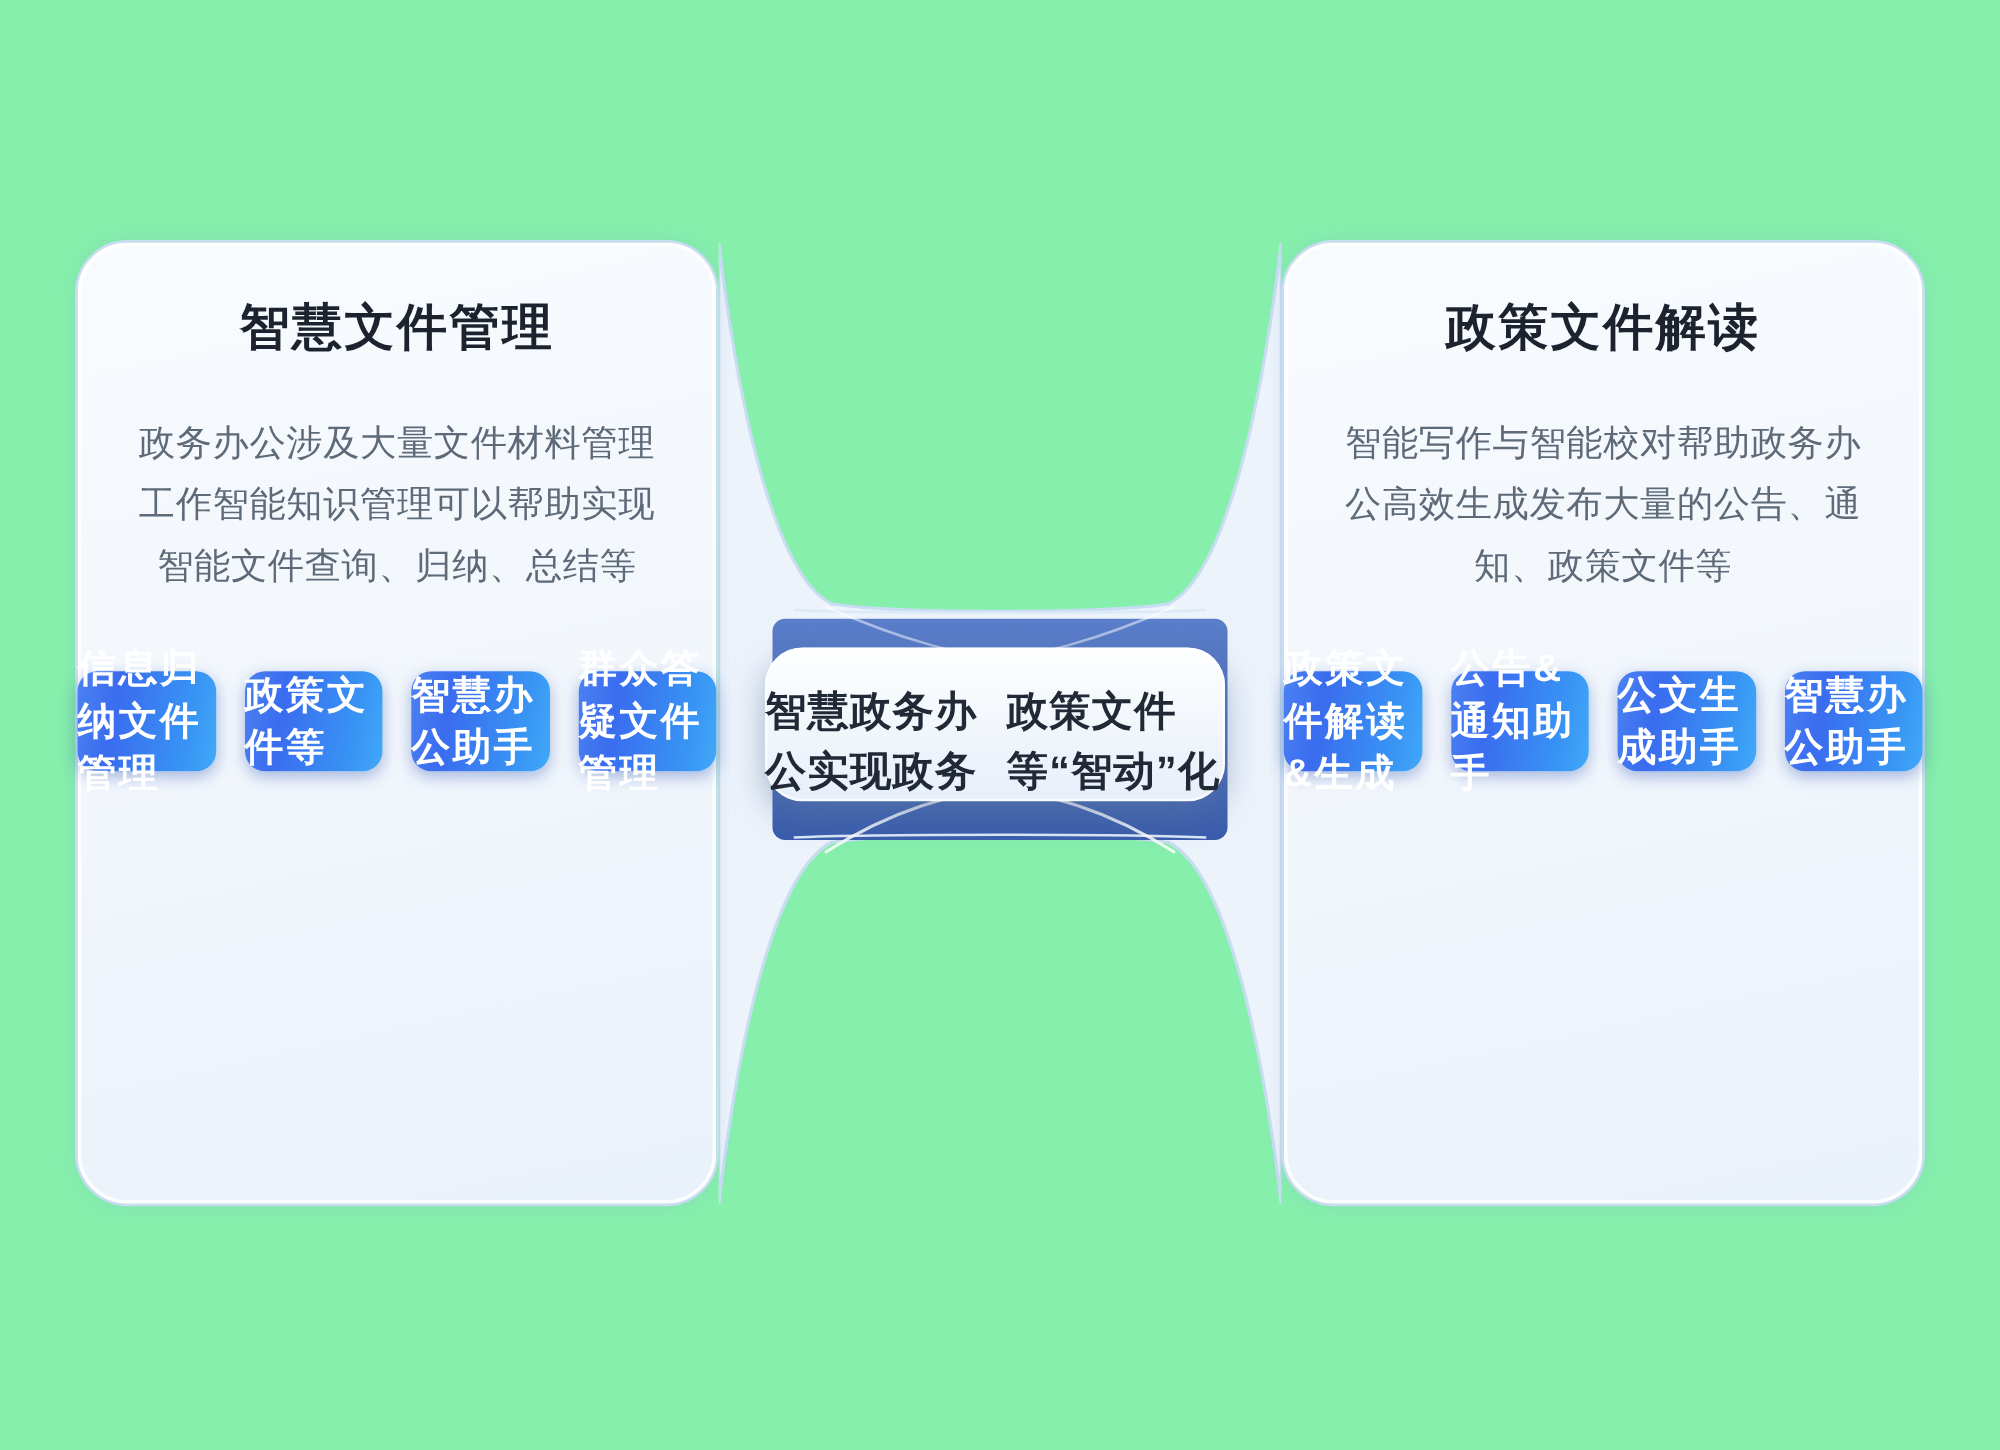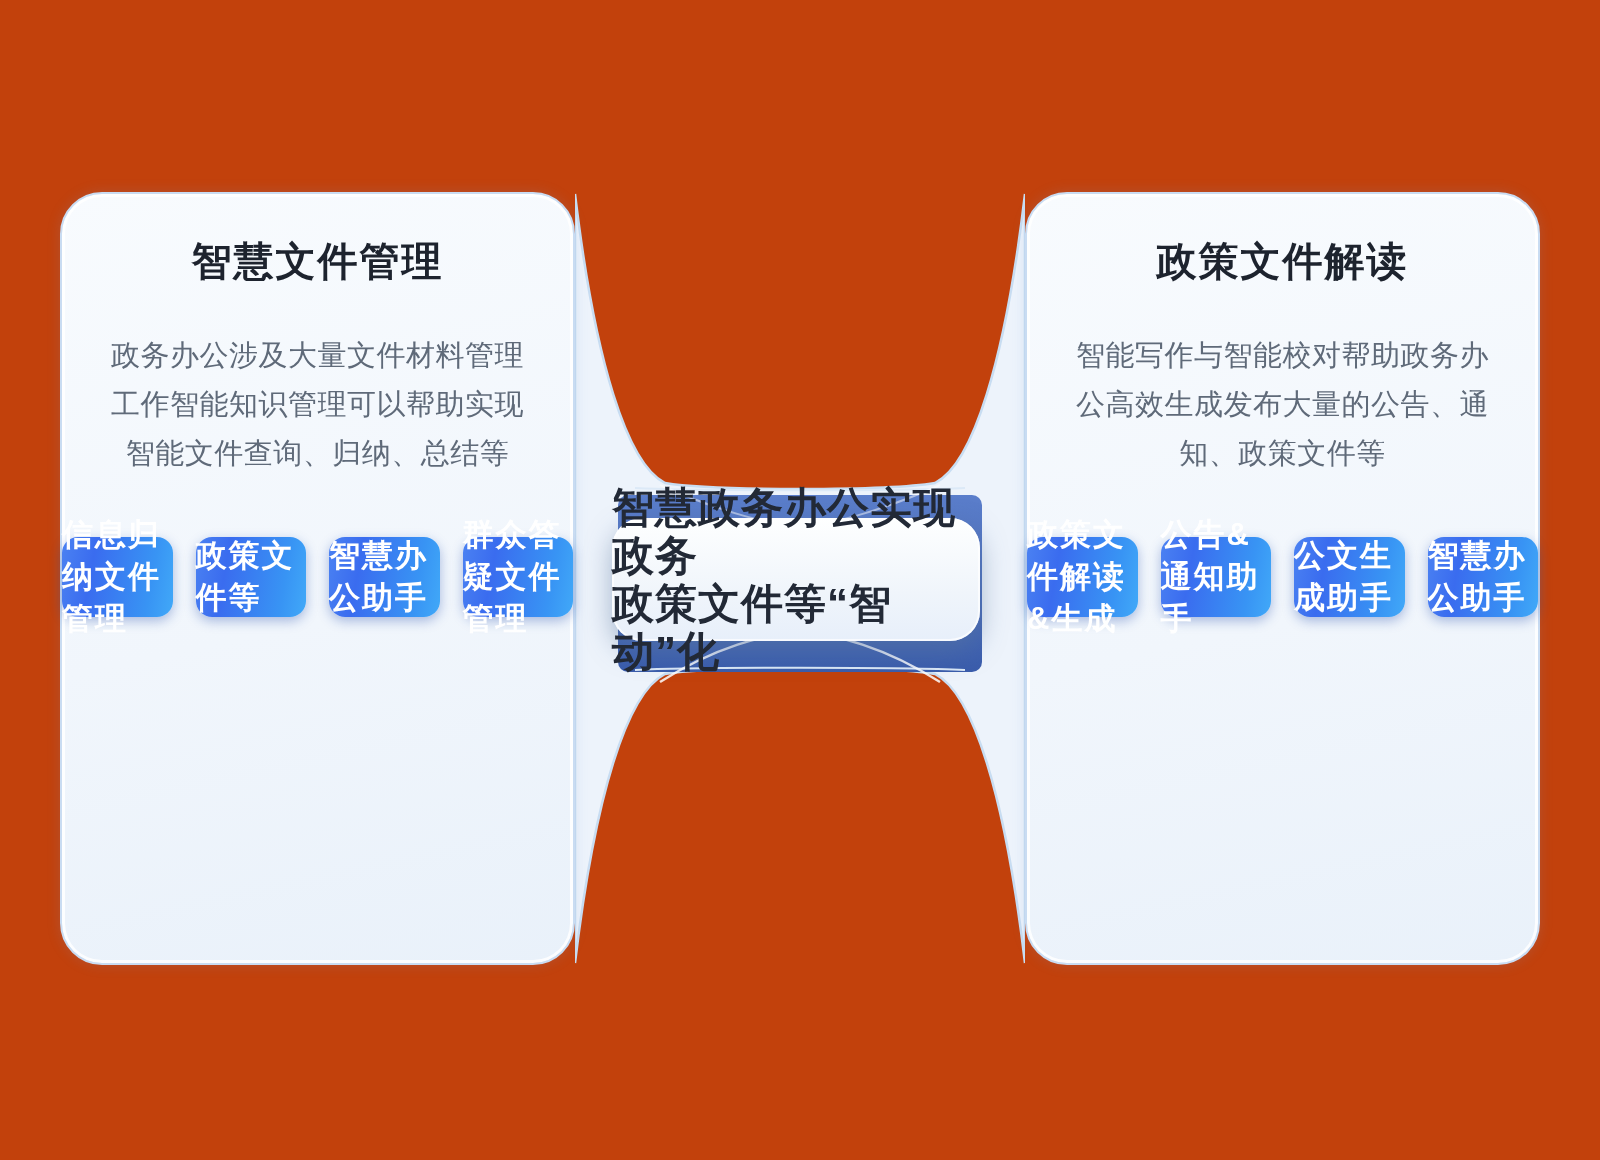--- a/index.html
+++ b/index.html
@@ -1,17 +1,17 @@
 <!DOCTYPE html>
 <html><head>
 <meta charset="utf-8">
 <style>
   html,body{margin:0;padding:0;background:#000;}
   .stage{
-    position:relative;width:1600px;height:1160px;background:#c2410c;
+    position:relative;width:1600px;height:1160px;background:#86efac;
     font-family:"Liberation Sans","DejaVu Sans",sans-serif;overflow:hidden;
   }
   
   .card{
     position:absolute;top:192px;width:515px;height:773px;
     border-radius:42px;
     background:linear-gradient(168deg,#f8fbfe 0%,#f1f6fc 55%,#e9f1fa 100%);
     border:2px solid #c9dcf2;
     box-shadow:inset 0 0 0 3px rgba(255,255,255,.85), 0 0 14px rgba(120,160,210,.18);
     box-sizing:border-box;
@@ -38,22 +38,22 @@
     box-shadow:0 4px 12px rgba(25,70,170,.35);
   }
   
   .connector{position:absolute;left:575px;top:192px;width:450px;height:773px;}
   
   .center-label{
     position:absolute;left:612px;top:518px;width:368px;height:123px;
     border-radius:30px;
     background:linear-gradient(180deg,#feffff 0%,#f0f5fb 60%,#e7effa 100%);
     box-shadow:0 10px 26px rgba(90,120,160,.5), inset 0 0 0 2px rgba(255,255,255,.7);
-    display:flex;flex-direction:column;align-items:flex-end;justify-content:center;
-    font-size:42px;font-weight:700;color:#222936;line-height:48px;letter-spacing:1px;
+    display:flex;align-items:flex-end;justify-content:center;
+    font-size:33px;font-weight:700;color:#222936;line-height:48px;letter-spacing:1px;
   }
 </style>
 </head>
 <body>
 
 <div class="stage">
 
   <svg class="connector" viewBox="0 0 450 773" xmlns="http://www.w3.org/2000/svg" aria-hidden="true">
     <defs>
       <linearGradient id="bandGrad" x1="0" y1="0" x2="0" y2="1">

